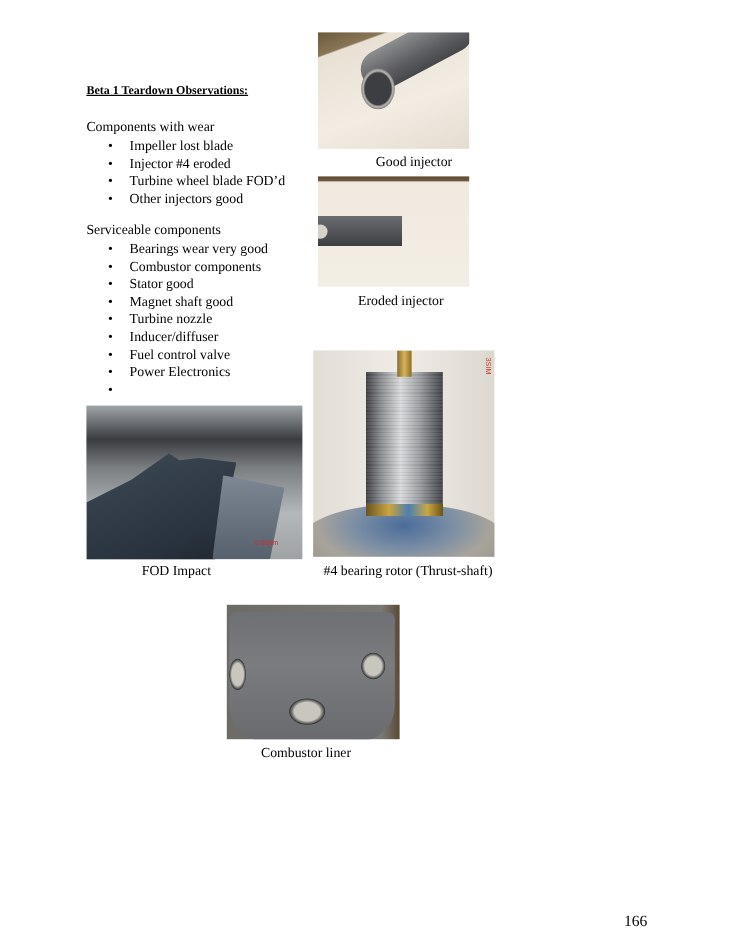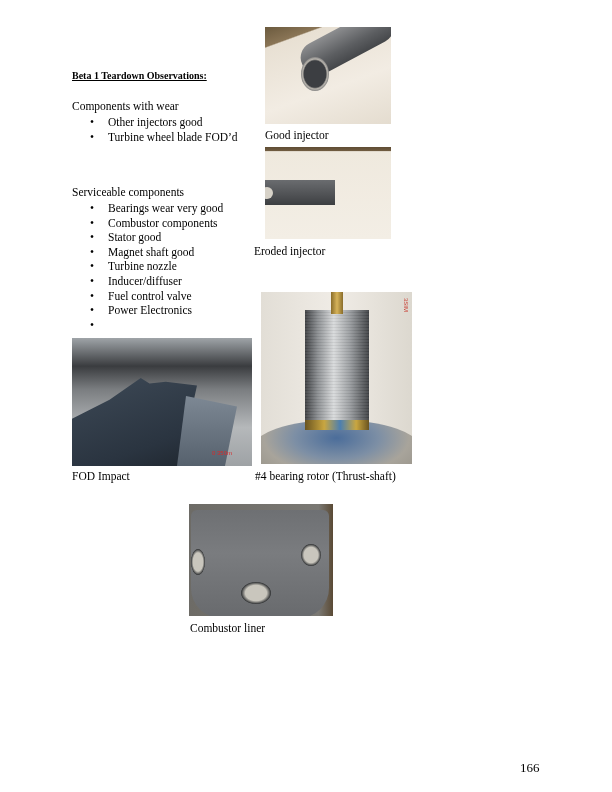--- a/index.html
+++ b/index.html
@@ -5,21 +5,21 @@
   html, body { margin:0; padding:0; }
   body { width:612px; height:792px; background:#ffffff; position:relative; overflow:hidden;
          font-family:"Liberation Serif", serif; color:#000; font-size:11.5px; }
   .abs { position:absolute; }
   .title { left:72px; top:70px; font-weight:bold; text-decoration:underline; font-size:10px; }
   .section-head { left:72px; font-size:11.5px; }
   ul.bul { position:absolute; left:90px; margin:0; padding:0; list-style:none; }
   ul.bul li { position:relative; padding-left:18px; height:14.6px; line-height:14.6px; font-size:11.5px; }
   ul.bul li::before { content:"\2022"; position:absolute; left:0; top:0; }
   .photo { position:absolute; overflow:hidden; }
-  .caption { position:absolute; font-size:11.5px; text-align:left; }
+  .caption { position:absolute; font-size:11.5px; text-align:center; }
   .pagenum { left:520px; top:760px; font-size:13px; }
 
   
   #ph-good { left:265px; top:27px; width:126px; height:97px;
     background:linear-gradient(160deg,#6b5a3e 0%,#8a7556 14%,#e8e0d3 15%,#f2ece3 60%,#e4dccf 100%); }
   #ph-good .tube { position:absolute; left:38px; top:22px; width:100px; height:34px; border-radius:16px;
     background:linear-gradient(180deg,#8d8e90,#5d5f62 60%,#45474a); transform:rotate(-28deg); transform-origin:left center; }
   #ph-good .end { position:absolute; left:36px; top:30px; width:28px; height:34px; border-radius:50%;
     background:radial-gradient(ellipse at center,#3c3e42 55%,#b9b5ae 62%,#6a6b6e 75%); }
 
@@ -61,22 +61,24 @@
     background:linear-gradient(180deg,#6e7073,#7a7c7f 40%,#686a6d 100%); }
   #ph-liner .hole { position:absolute; border-radius:50%; background:radial-gradient(ellipse,#c9c6bd 50%,#2f3133 70%,#d2d0ca 85%); }
 </style>
 </head>
 <body>
 
 <div class="abs title">Beta 1 Teardown Observations:</div>
 
 <div class="abs section-head" style="top:100px;">Components with wear</div>
 <ul class="bul" style="top:115px;">
+  <li>Impeller lost blade</li>
+  <li>Injector #4 eroded</li>
+  <li>Turbine wheel blade FOD’d</li>
   <li>Other injectors good</li>
-  <li>Turbine wheel blade FOD’d</li>
 </ul>
 
 <div class="abs section-head" style="top:186px;">Serviceable components</div>
 <ul class="bul" style="top:201px;">
   <li>Bearings wear very good</li>
   <li>Combustor components</li>
   <li>Stator good</li>
   <li>Magnet shaft good</li>
   <li>Turbine nozzle</li>
   <li>Inducer/diffuser</li>

